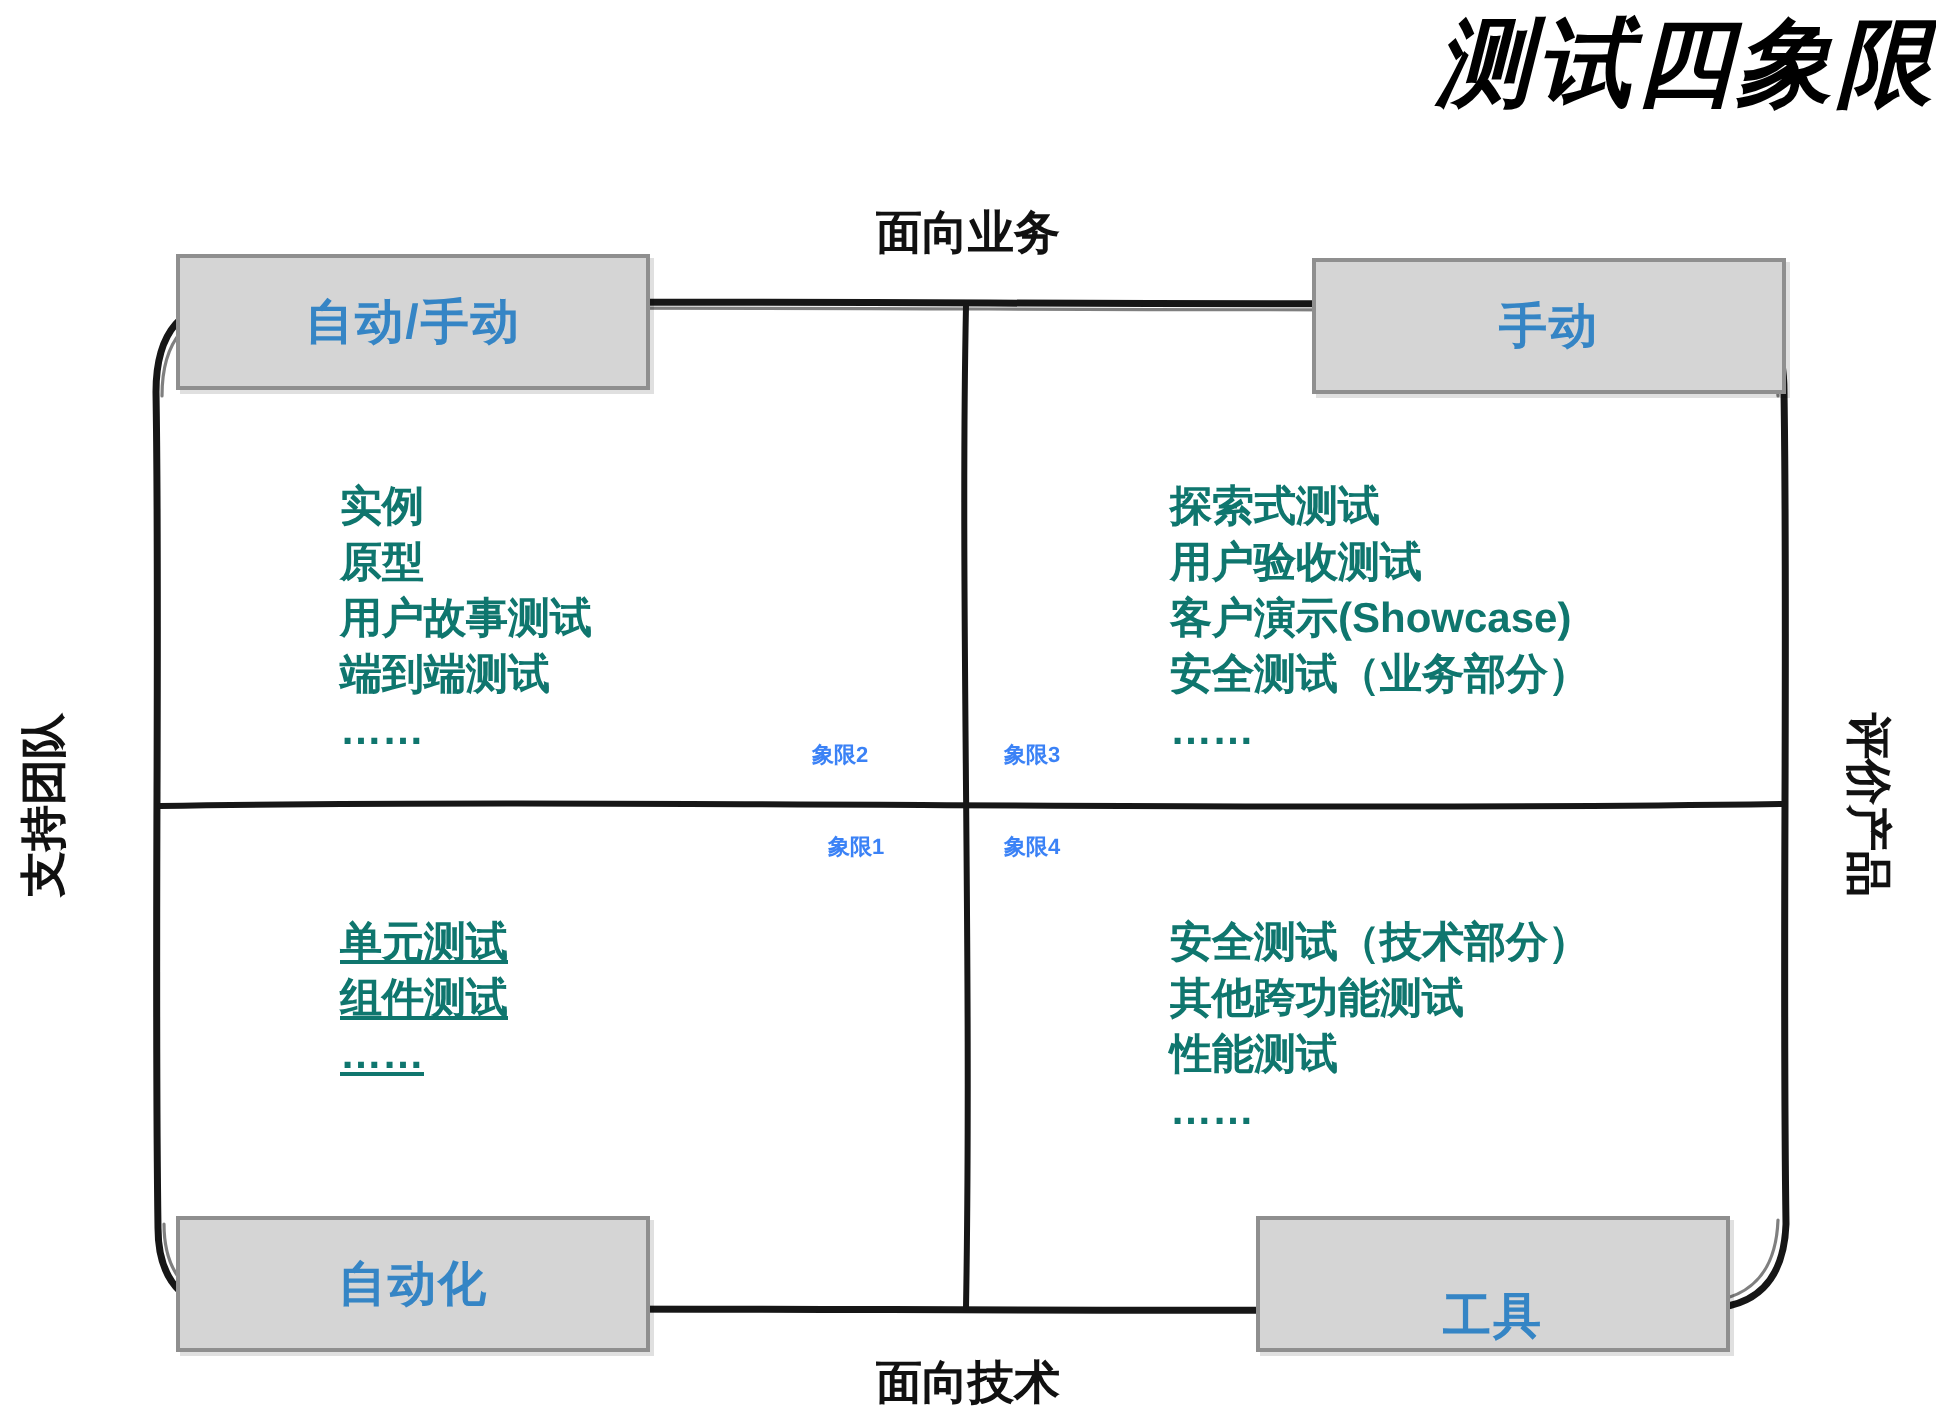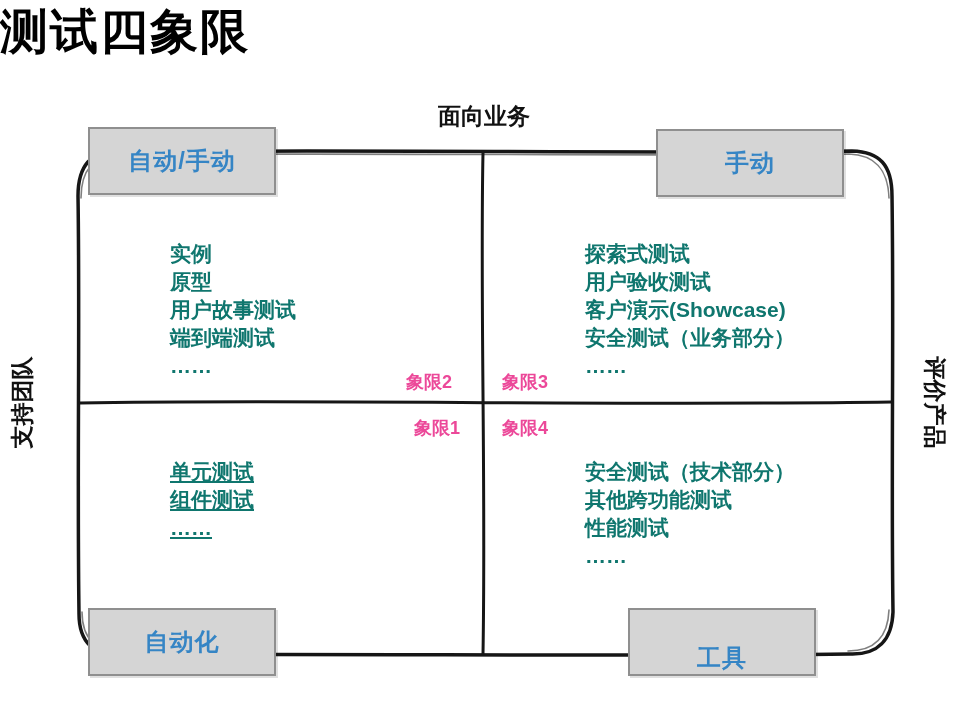--- a/index.html
+++ b/index.html
@@ -14,43 +14,44 @@
     position:relative;
     width:968px;height:713px;
     background:#ffffff;
     overflow:hidden;
     font-family:"Liberation Sans","DejaVu Sans",sans-serif;
     color:var(--ink);
   }
   .page-title{
     position:absolute;left:0;right:0;top:0;
     margin:0;
-    text-align:left;
+    text-align:right;
     font-size:48px;
     font-weight:800;
     letter-spacing:2px;
     color:#000;
+    font-style:italic;
   }
   .frame-svg{position:absolute;left:0;top:0;z-index:1;}
   .sketch{stroke:var(--line);fill:none;stroke-linecap:round;stroke-linejoin:round;}
   .axis-label{
     position:absolute;
     font-size:23px;
     font-weight:700;
     color:#111;
     z-index:3;
     white-space:nowrap;
   }
   .axis-top{left:0;right:0;top:101px;text-align:center;}
   .axis-bottom{left:0;right:0;top:676px;text-align:center;}
   .axis-left{left:-38px;top:387px;width:120px;text-align:center;transform:rotate(-90deg);}
   .axis-right{left:874px;top:387px;width:120px;text-align:center;transform:rotate(90deg);}
   .corner-box{
     position:absolute;
-    width:188px;height:68px;
+    width:237px;height:68px;
     background:var(--box-fill);
     border:2px solid var(--box-border);
     box-shadow:2px 2px 0 rgba(0,0,0,0.12);
     display:flex;align-items:center;justify-content:center;
     z-index:2;
     box-sizing:border-box;
   }
   .corner-box .blue-label{
     color:var(--accent-blue);
     font-size:24px;
@@ -70,23 +71,23 @@
     color:#0f766e;
     white-space:nowrap;
   }
   .list-q2{left:170px;top:240px;}
   .list-q3{left:585px;top:240px;}
   .list-q1{left:170px;top:458px;text-decoration:underline;}
   .list-q4{left:585px;top:458px;}
   .q-label{
     position:absolute;
     z-index:3;
-    font-size:18px;
+    font-size:11px;
     font-weight:700;
-    color:#ec4899;
+    color:#3b82f6;
     white-space:nowrap;
   }
   .qlab-2{left:406px;top:370px;}
   .qlab-3{left:502px;top:370px;}
   .qlab-1{left:414px;top:416px;}
   .qlab-4{left:502px;top:416px;}
 </style>
 </head>
 <body>
 
@@ -111,20 +112,21 @@
              C 888 636, 875 651, 848 651
              M122 652
              C 98 653, 82 640, 82 612
              M81 198
              C 81 170, 94 155, 118 155"></path>
     <path class="sketch" stroke-width="3" d="M80 403 C 300 399, 620 406, 891 402"></path>
     <path class="sketch" stroke-width="3" d="M483 153 C 480 300, 486 480, 483 654"></path>
   </svg>
 
   <div class="axis-label axis-top">面向业务</div>
+  <div class="axis-label axis-bottom">面向技术</div>
   <div class="axis-label axis-left">支持团队</div>
   <div class="axis-label axis-right">评价产品</div>
 
   <div class="corner-box box-tl">
     <span class="blue-label">自动/手动</span>
   </div>
   <div class="corner-box box-tr">
     <span class="blue-label">手动</span>
   </div>
   <div class="corner-box box-bl">

